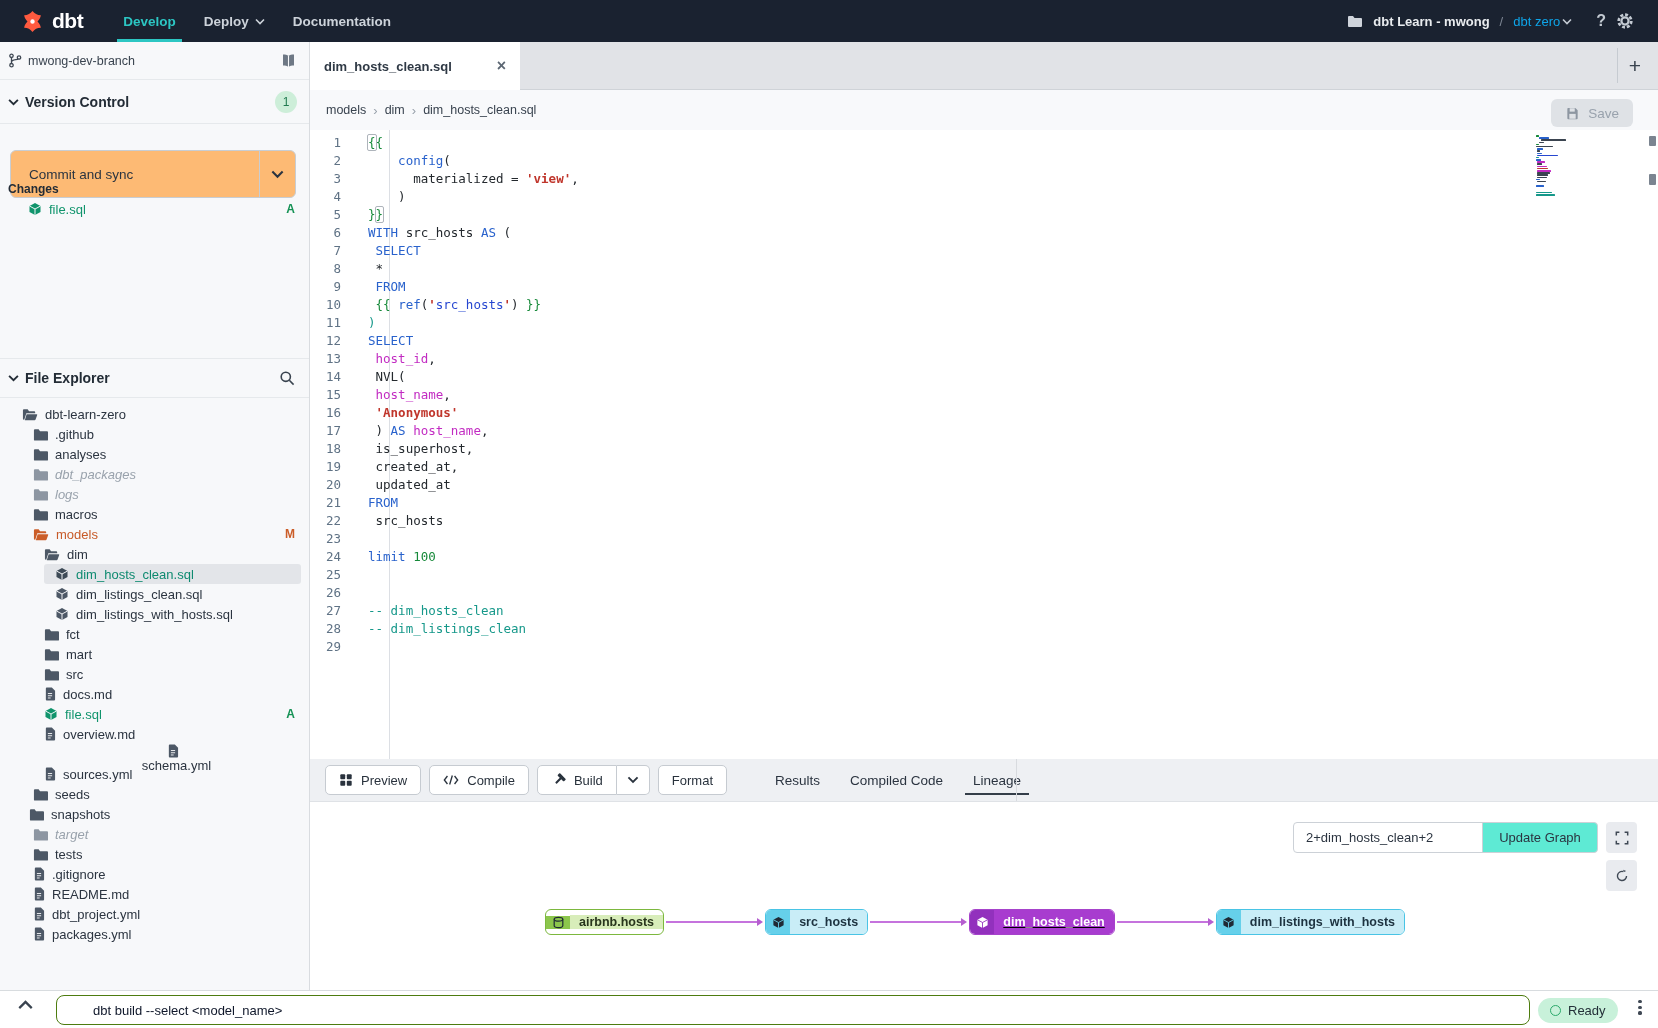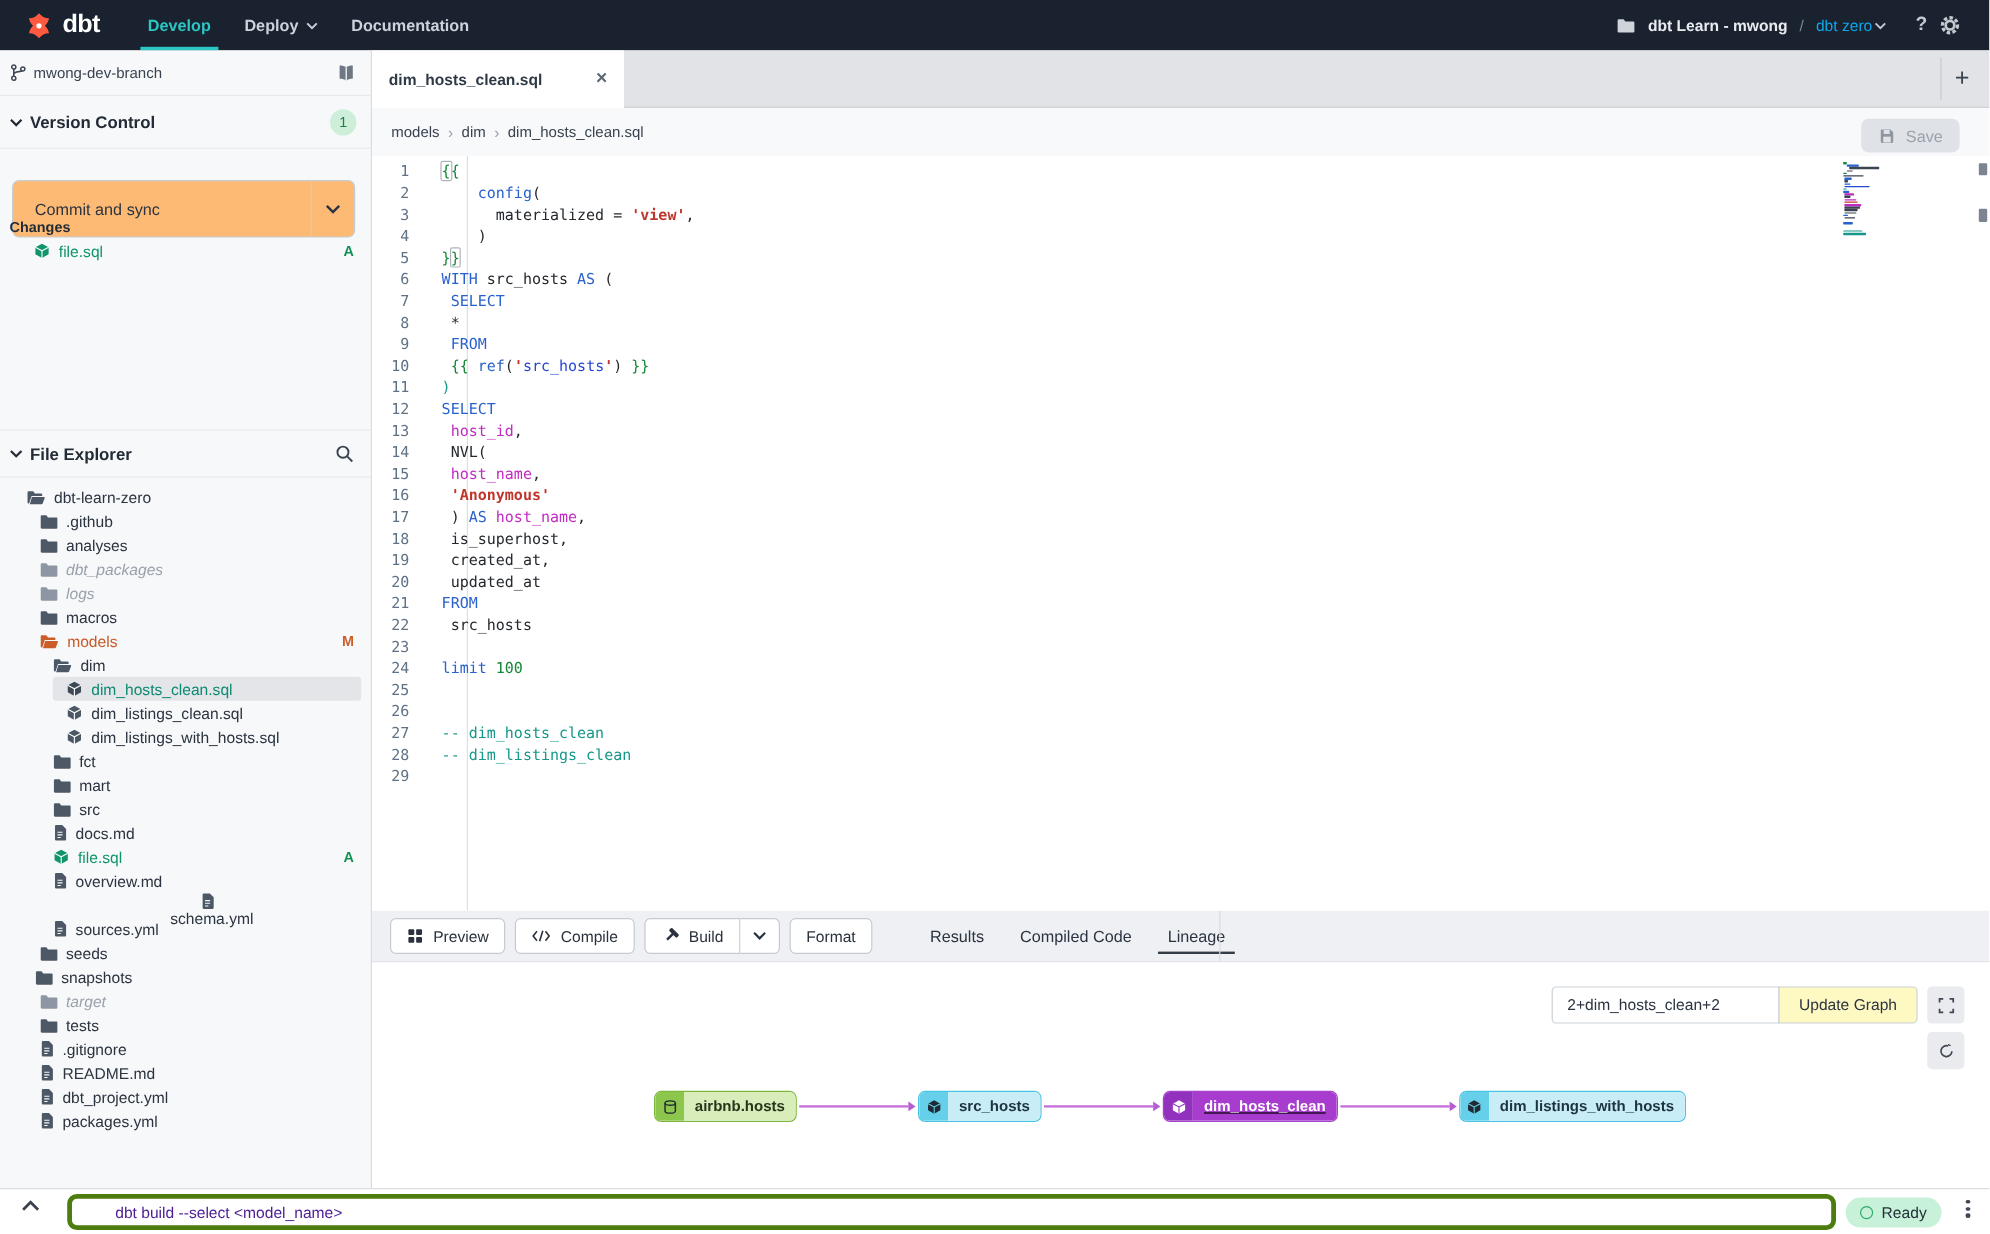--- a/index.html
+++ b/index.html
@@ -84,37 +84,37 @@
   .split .tb-btn.left { border-radius:5px 0 0 5px; }
   .split .tb-btn.right { border-radius:0 5px 5px 0; border-left:none; padding:0 10px; }
   .btabs { position:absolute; left:461px; top:0; bottom:0; display:flex; align-items:center; gap:22px; }
   .btab { position:relative; height:100%; display:flex; align-items:center; padding:0 4px; font-size:13.5px; color:#2b3440; cursor:pointer; }
   .btab.active::after { content:''; position:absolute; left:-4px; right:-4px; bottom:6px; height:2.5px; background:#343e49; }
   .tb-sep { position:absolute; left:706px; top:0; bottom:0; width:1px; background:#d8dbdf; }
 
   
   .lineage { position:absolute; top:760px; left:0; right:0; height:190px; background:#fff; }
   .sel-input { position:absolute; left:983px; top:20px; width:190px; height:31px; border:1px solid #ccd1d7; border-radius:4px 0 0 4px; font-size:13px; color:#2b3440; display:flex; align-items:center; padding-left:12px; background:#fff; }
-  .update-btn { position:absolute; left:1172px; top:20px; width:116px; height:31px; border:1px solid #ccd1d7; border-radius:0 4px 4px 0; background:#fef9c3; font-size:13px; color:#2b3440; display:flex; align-items:center; justify-content:center; cursor:pointer; }
+  .update-btn { position:absolute; left:1172px; top:20px; width:116px; height:31px; border:1px solid #ccd1d7; border-radius:0 4px 4px 0; background:#5eead4; font-size:13px; color:#2b3440; display:flex; align-items:center; justify-content:center; cursor:pointer; }
   .sq-btn { position:absolute; left:1296px; width:31px; height:31px; background:#e9ebef; border-radius:4px; display:flex; align-items:center; justify-content:center; cursor:pointer; }
   .graph { position:absolute; left:235px; top:106px; width:860px; height:28px; display:flex; align-items:center; }
   .lnode { flex:none; height:26px; border-radius:6px; display:flex; align-items:stretch; overflow:hidden; cursor:pointer; }
   .lnode .nicon { width:24px; display:flex; align-items:center; justify-content:center; }
   .lnode .nlabel { display:flex; align-items:center; padding:0 9px; font-size:12.5px; font-weight:600; }
-  .lnode.t-green { border:1.5px solid #7cb83e; } .lnode.t-green .nicon { background:#8cc64c; } .lnode.t-green .nlabel { background:#d8edba; color:#28351c; }
+  .lnode.t-green { border:1.5px solid #7cb83e;align-items:center; } .lnode.t-green .nicon { background:#8cc64c; } .lnode.t-green .nlabel { background:#d8edba; color:#28351c; }
   .lnode.t-cyan { border:1.5px solid #49c4e5; } .lnode.t-cyan .nicon { background:#66d0ea; } .lnode.t-cyan .nlabel { background:#c9edf7; color:#1d3340; }
   .lnode.t-purple { border:1.5px solid #a643cb;text-decoration:underline; } .lnode.t-purple .nicon { background:#9231bd; } .lnode.t-purple .nlabel { background:#a83ccf; color:#fff; }
   .edge { flex:1; position:relative; height:26px; margin:0 2px; }
   .edge::before { content:''; position:absolute; left:0; right:6px; top:50%; height:1.6px; margin-top:-0.8px; background:#c573dd; }
   .edge::after { content:''; position:absolute; right:0; top:50%; margin-top:-4px; border-left:6px solid #b55ecf; border-top:4px solid transparent; border-bottom:4px solid transparent; }
 
   
   .statusbar { position:absolute; left:0; top:990px; width:1658px; height:38px; background:#fff; border-top:1px solid #d8dcdf; }
   .sb-chevron { position:absolute; left:18px; top:9px; cursor:pointer; }
-  .cmd-input { position:absolute; left:56px; top:4px; width:1474px; height:30px; border:4px solid #4d7c0f; border-radius:8px; display:flex; align-items:center; padding-left:36px; font-size:13px; color:#4c1d95; background:#fff; }
+  .cmd-input { position:absolute; left:56px; top:4px; width:1474px; height:30px; border:1px solid #4d7c0f; border-radius:8px; display:flex; align-items:center; padding-left:36px; font-size:13px; color:#0f172a; background:#fff; }
   .ready-pill { position:absolute; left:1538px; top:7px; height:25px; padding:0 12px; background:#c8f1da; border-radius:13px; display:flex; align-items:center; gap:7px; font-size:13px; color:#233038; }
   .ready-ring { width:11px; height:11px; border:1.5px solid #2ba96b; border-radius:50%; }
   .kebab { position:absolute; left:1632px; top:9px; width:16px; display:flex; flex-direction:column; align-items:center; gap:2.5px; cursor:pointer; }
   .kebab i { width:3.2px; height:3.2px; background:#3f4854; border-radius:50%; }
   svg { display:block; }
 </style>
 </head>
 <body>
 
 <div class="app">

